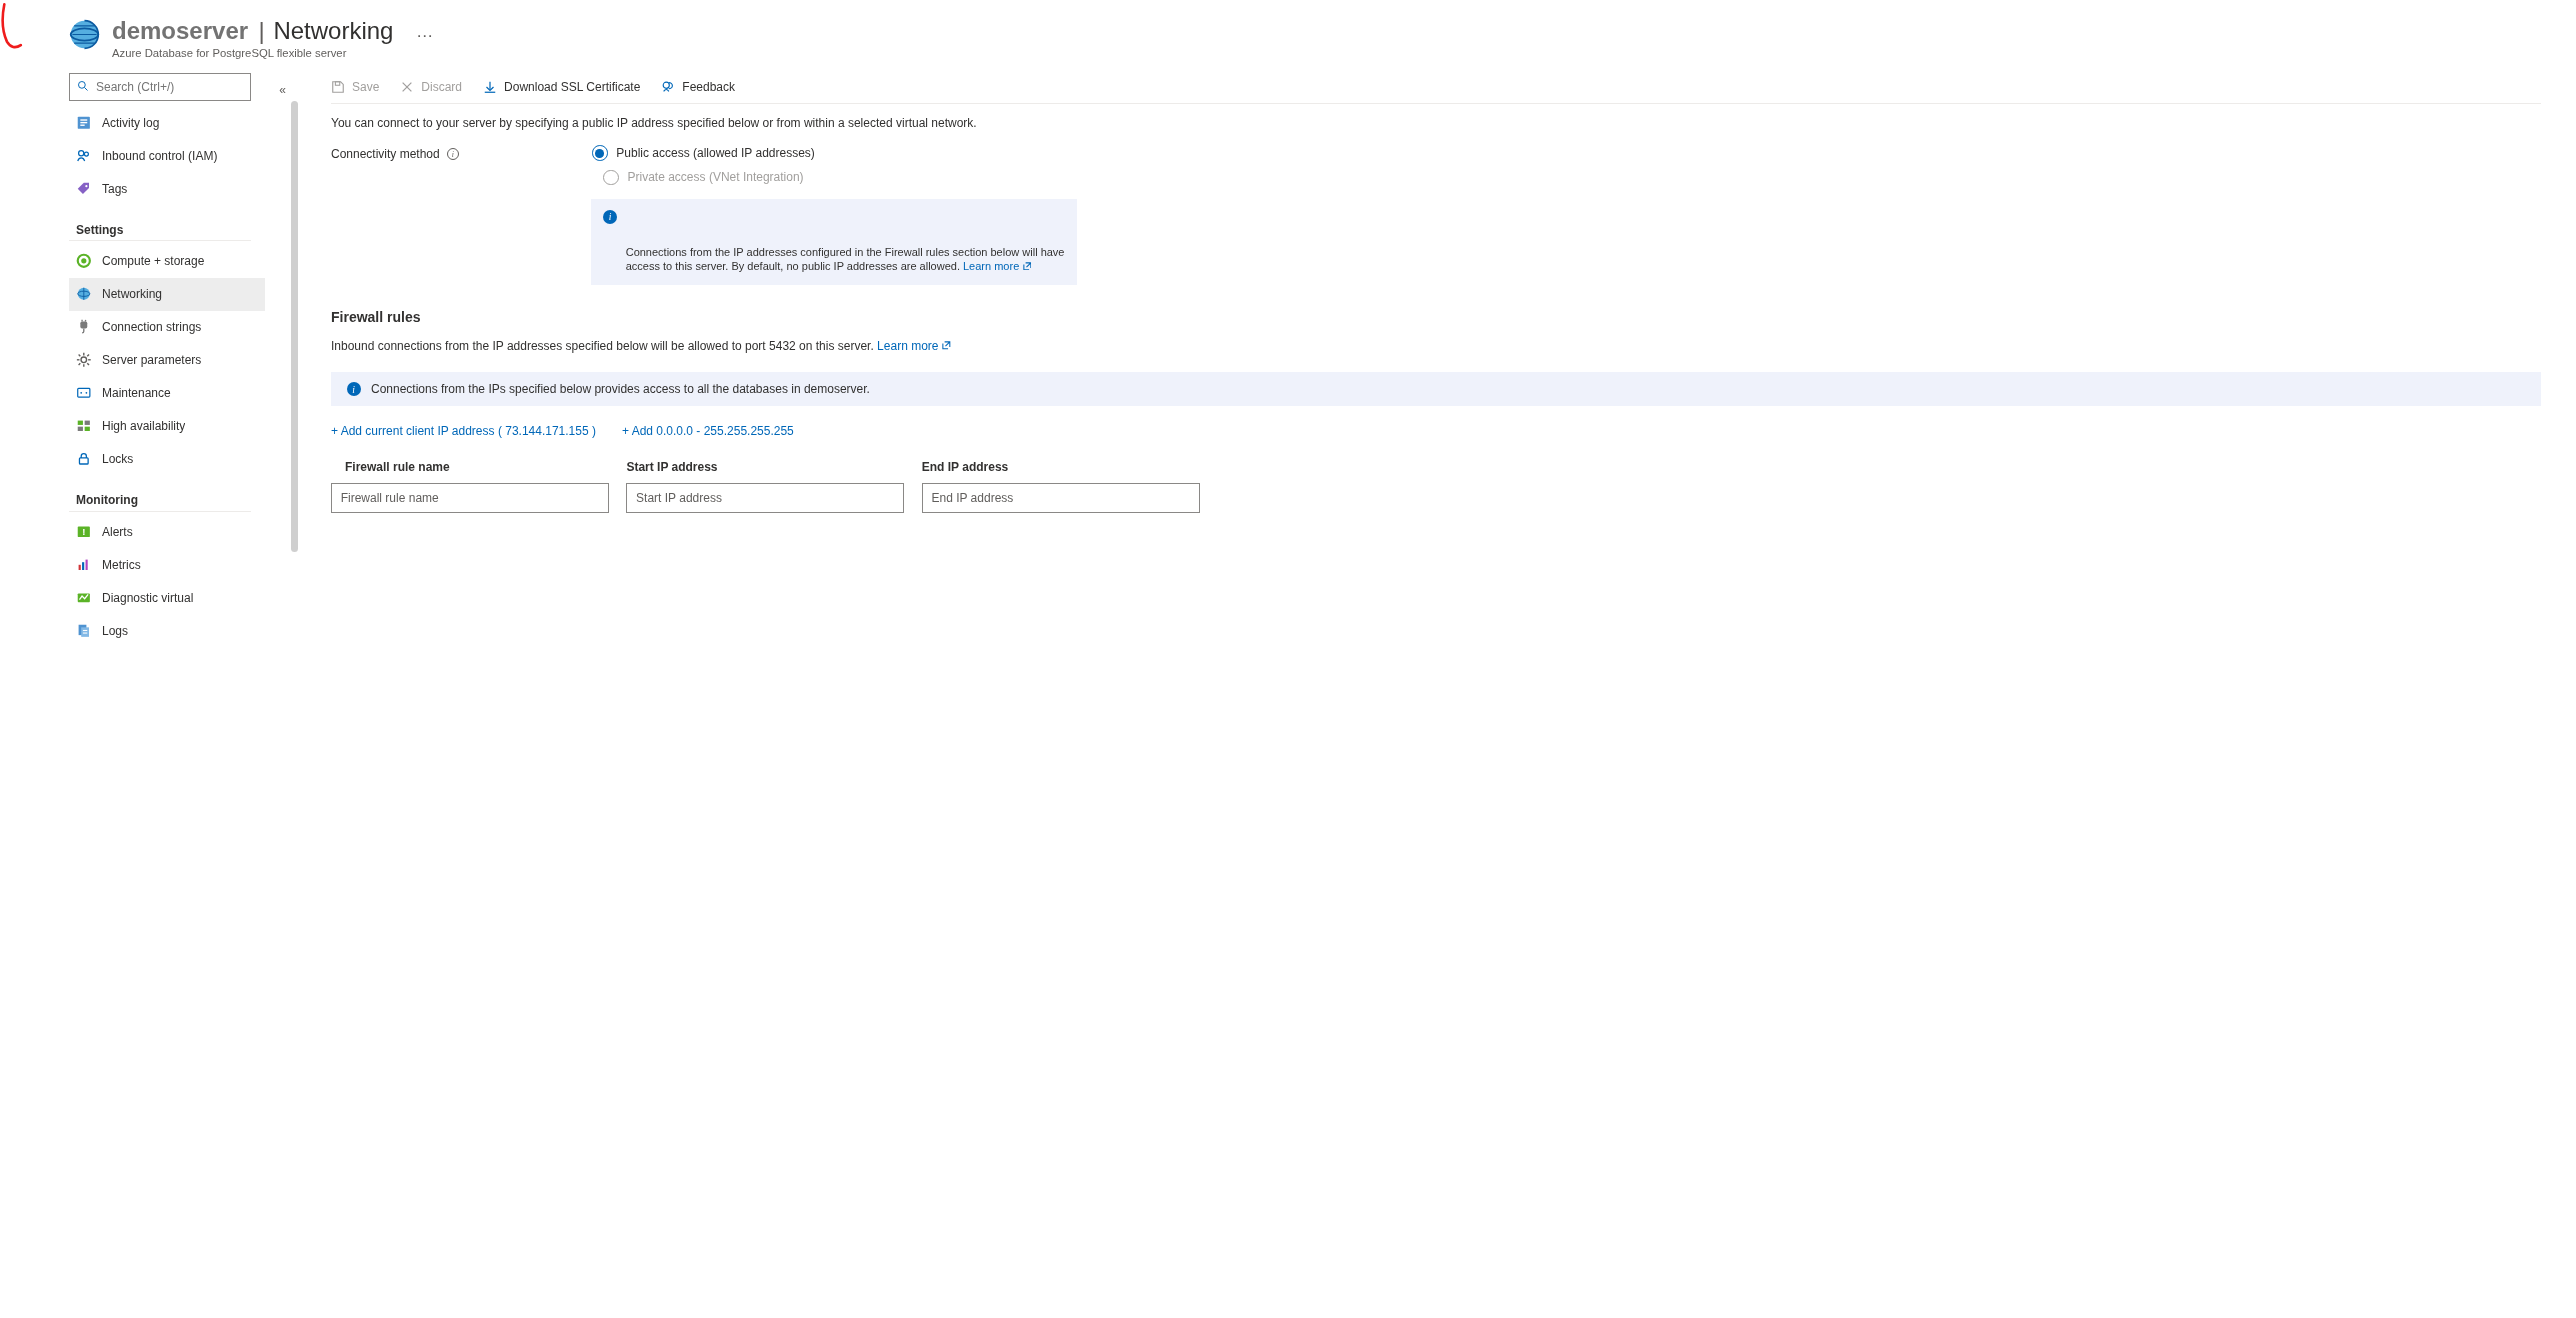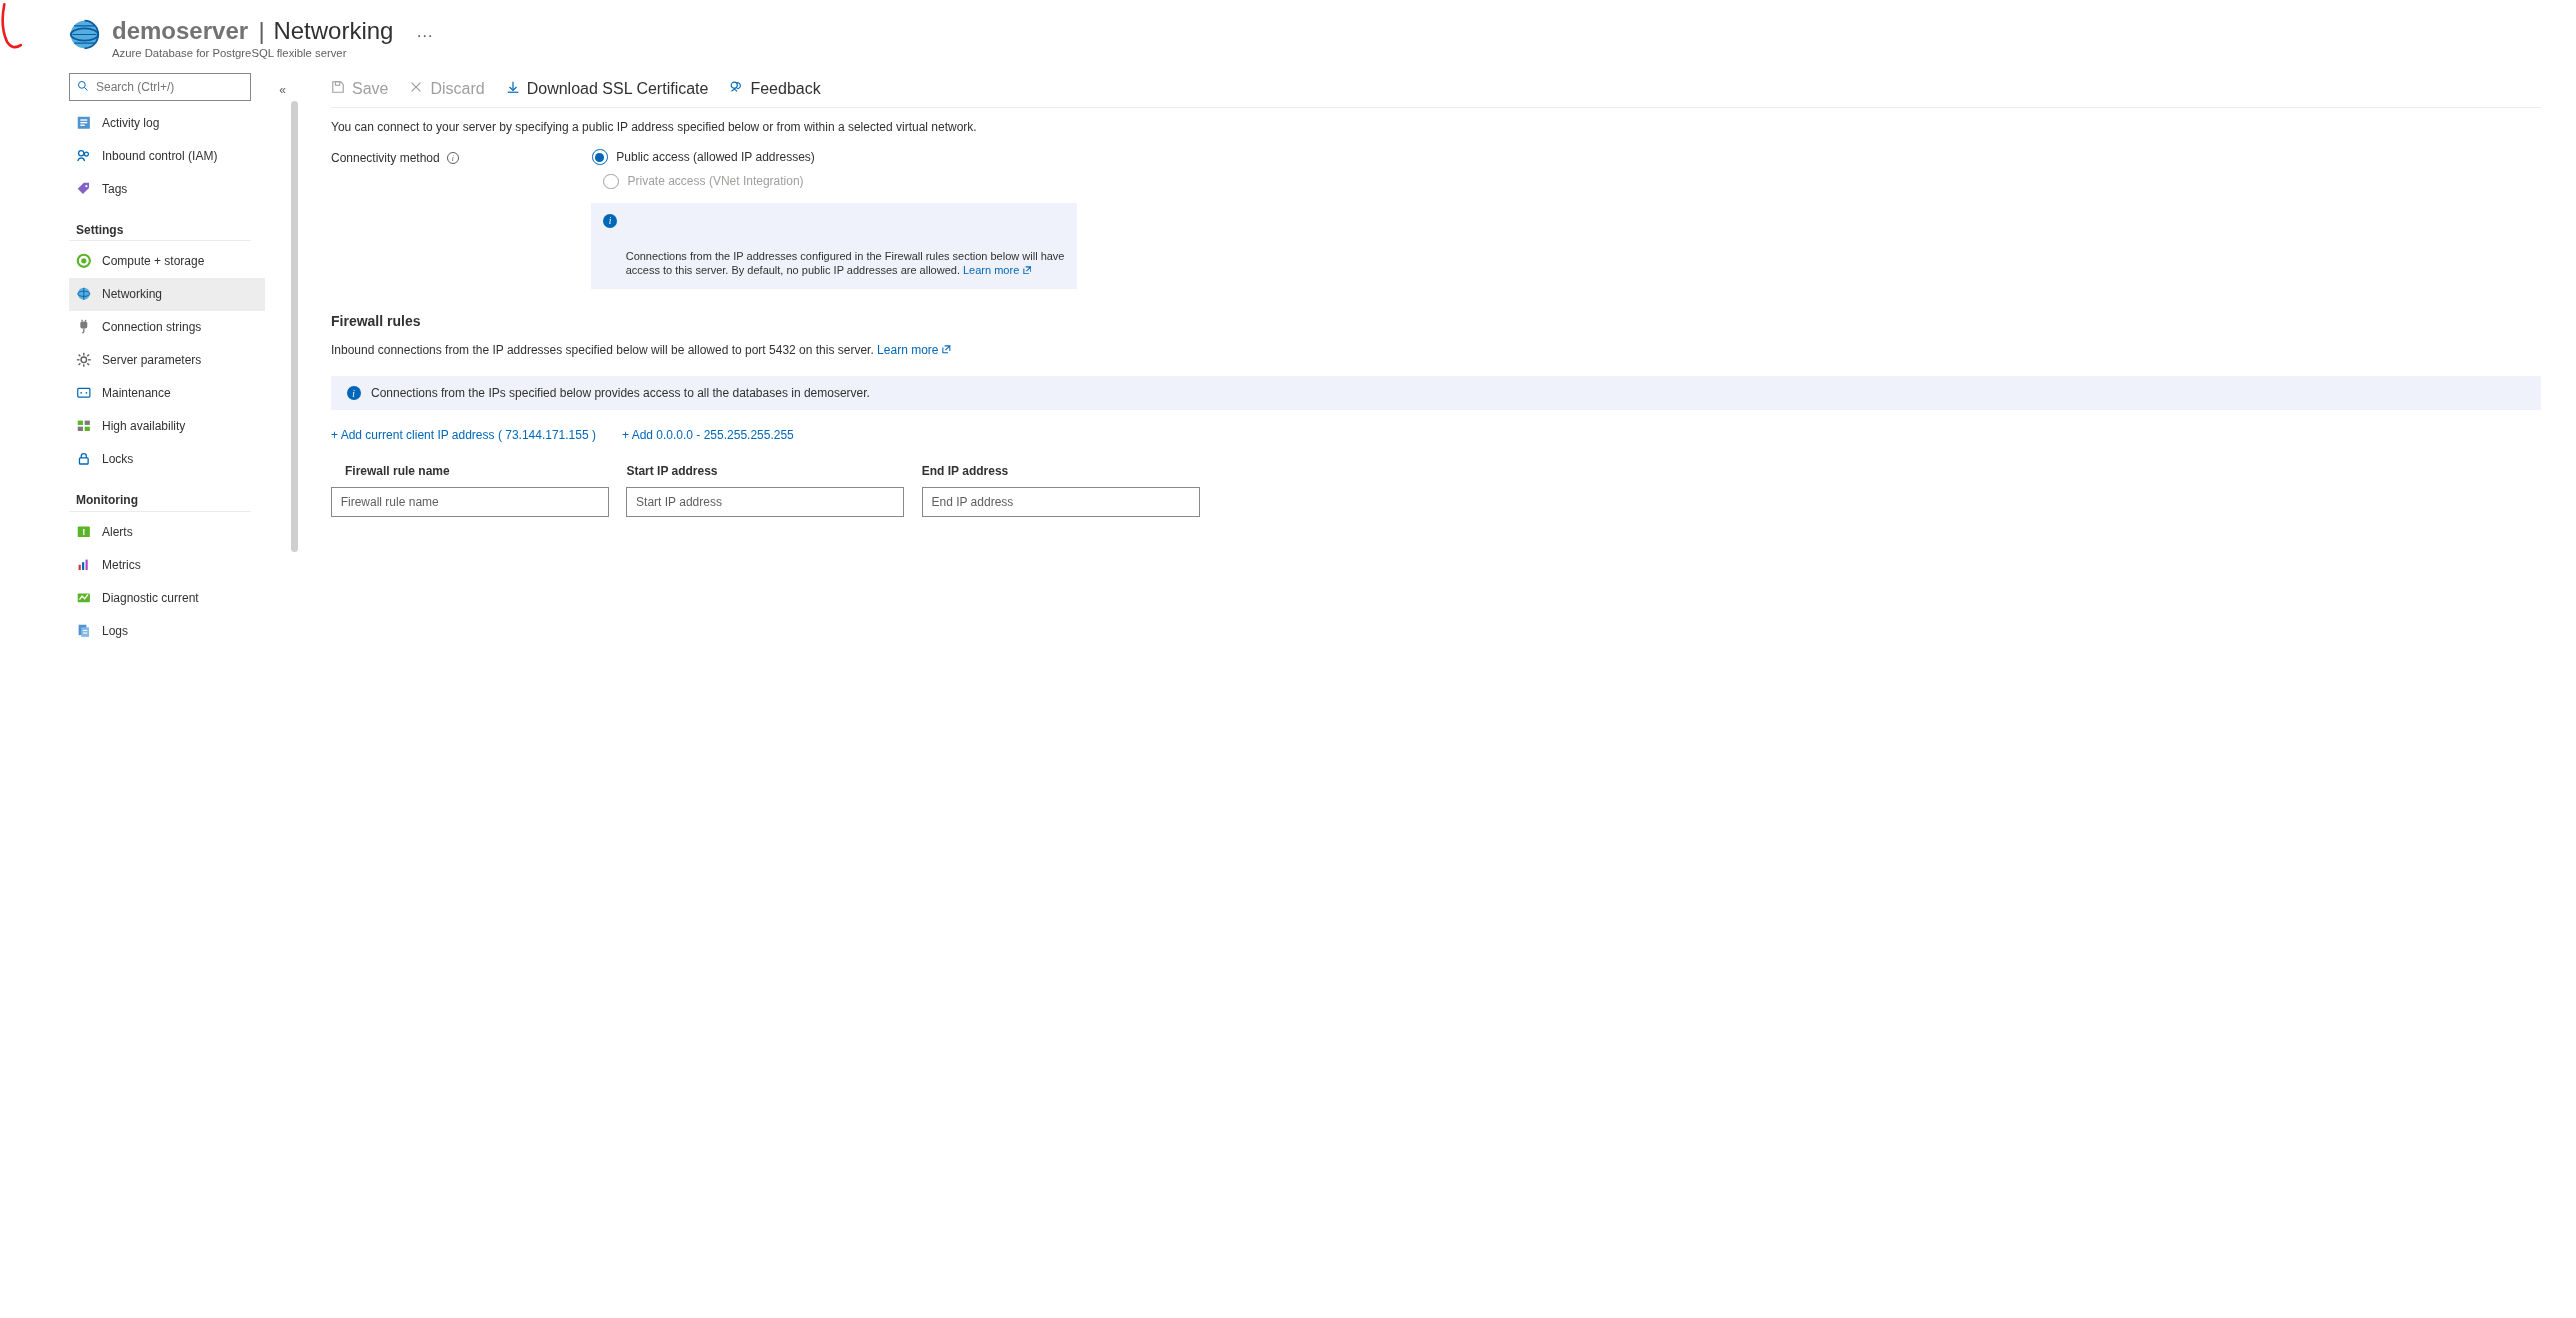--- a/index.html
+++ b/index.html
@@ -40,21 +40,21 @@
   .nav-item { display: flex; align-items: center; gap: 10.4px; height: 33px; padding: 0 7px; cursor: pointer; }
   .nav-item.selected { background: #ededed; }
   .nav-icon { width: 15.6px; height: 15.6px; display: inline-flex; align-items: center; justify-content: center; flex-shrink: 0;}
   .nav-label { font-size: 12px; color: #323130; white-space: nowrap; overflow: hidden; text-overflow: ellipsis;}
 
   .nav-group { margin-top: 14px; margin-bottom: 3.5px;}
   .nav-group-label { font-size: 12px; font-weight: 600; color: #323130; padding: 3.5px 7px; border-bottom: 0.9px solid #edebe9; margin-right: 14px;}
 
   
   .toolbar { display: flex; align-items: center; gap: 21px; padding: 7px 0 8.7px; border-bottom: 0.9px solid #edebe9;}
-  .tb-btn { display: inline-flex; align-items: flex-start; gap: 7px; color: #323130; cursor: pointer; font-size: 16px;}
+  .tb-btn { display: inline-flex; align-items: center; gap: 7px; color: #323130; cursor: pointer; font-size: 12px;}
   .tb-btn.disabled { color: #a19f9d; cursor: default;}
   .tb-icon { width: 14px; height: 14px; display: inline-flex; align-items: center; justify-content: center;}
 
   .intro { margin: 12px 0 15.6px; font-size: 12px; color: #323130;}
 
   .form-row { display: flex; align-items: flex-start; gap: 35px; margin-bottom: 5.2px;}
   .form-label { width: 226px; font-size: 12px; display: flex; align-items: center; gap: 7px; padding-top: 1.7px;}
   .info-bubble { width: 12px; height: 12px; border: 0.9px solid #605e5c; border-radius: 50%; display: inline-flex; align-items: center; justify-content: center; font-size: 7.8px; color: #605e5c;}
   .info-bubble::after { content: "i"; font-style: italic; font-family: Georgia, serif; }
 
@@ -277,21 +277,21 @@
             </span>
             <span class="nav-label">Metrics</span>
           </div>
           <div class="nav-item">
             <span class="nav-icon">
               <svg viewBox="0 0 18 18">
                 <rect x="2" y="4" width="14" height="10" rx="1" fill="#5bb327"></rect>
                 <polyline points="4,11 7,7 10,10 14,5" fill="none" stroke="#fff" stroke-width="1.5"></polyline>
               </svg>
             </span>
-            <span class="nav-label">Diagnostic current</span>
+            <span class="nav-label">Diagnostic virtual</span>
           </div>
           <div class="nav-item">
             <span class="nav-icon">
               <svg viewBox="0 0 18 18">
                 <rect x="3" y="2" width="9" height="12" fill="#4f93d1"></rect>
                 <rect x="6" y="5" width="9" height="11" fill="#83b9e6"></rect>
                 <rect x="8" y="8" width="5" height="1.2" fill="#fff"></rect>
                 <rect x="8" y="11" width="5" height="1.2" fill="#fff"></rect>
               </svg>
             </span>

